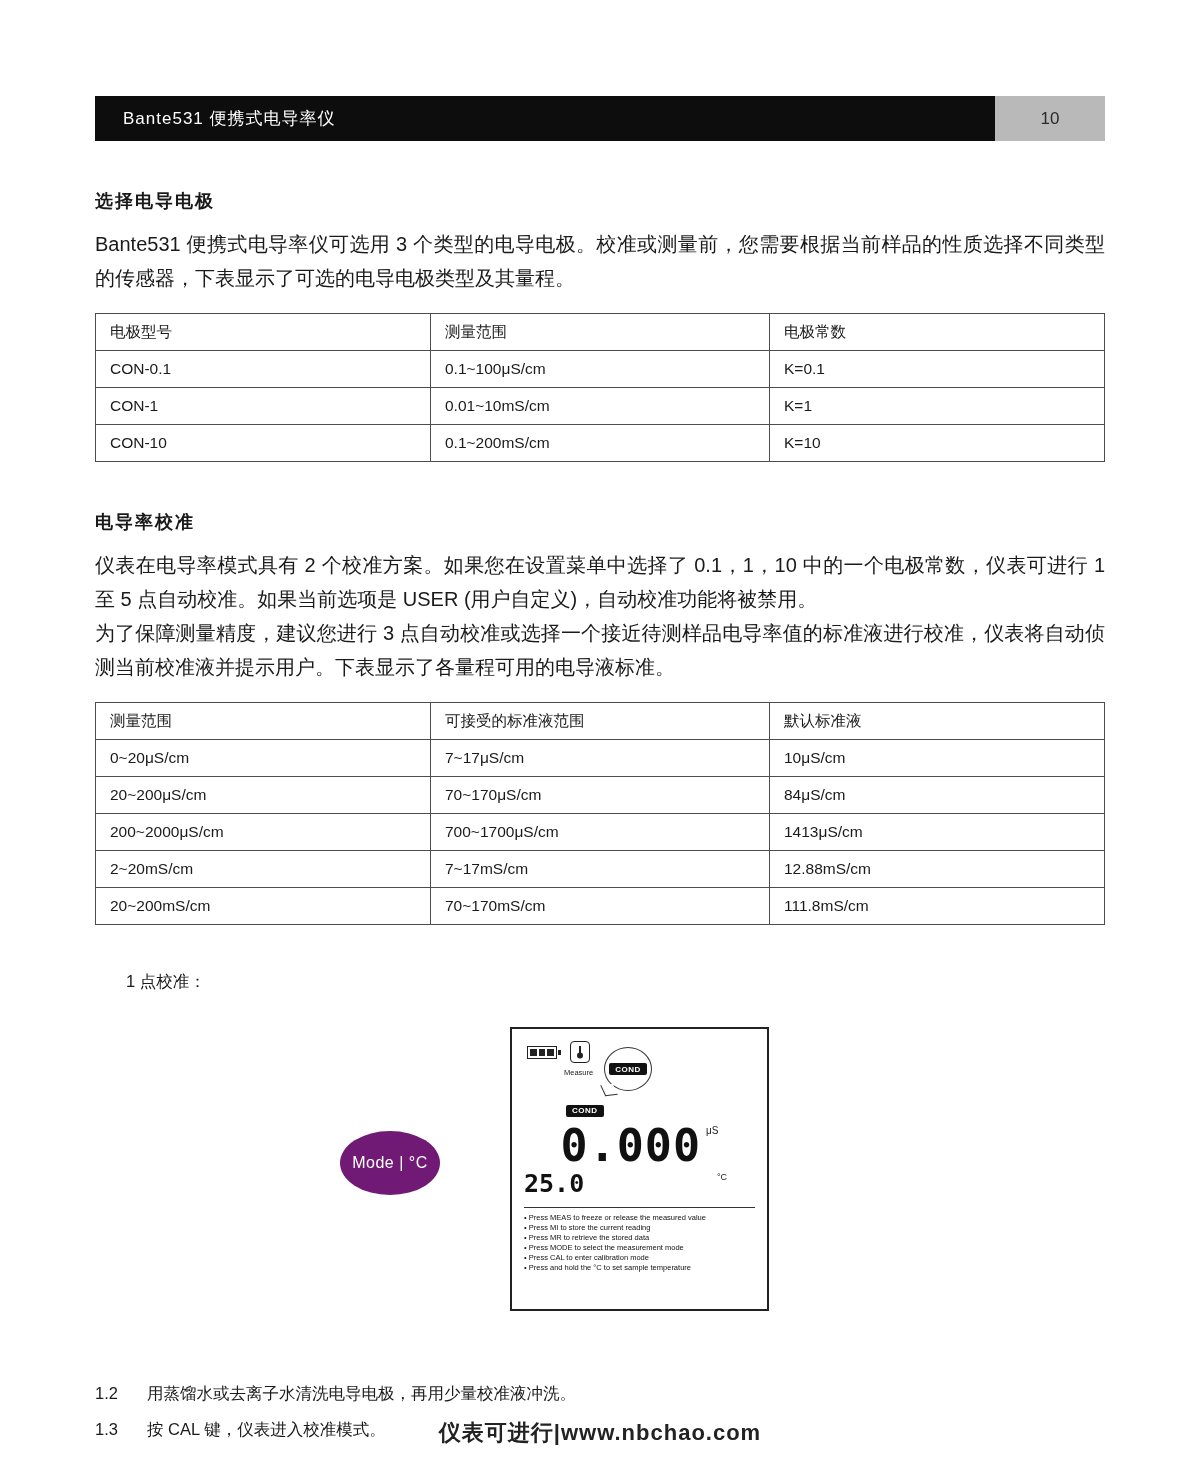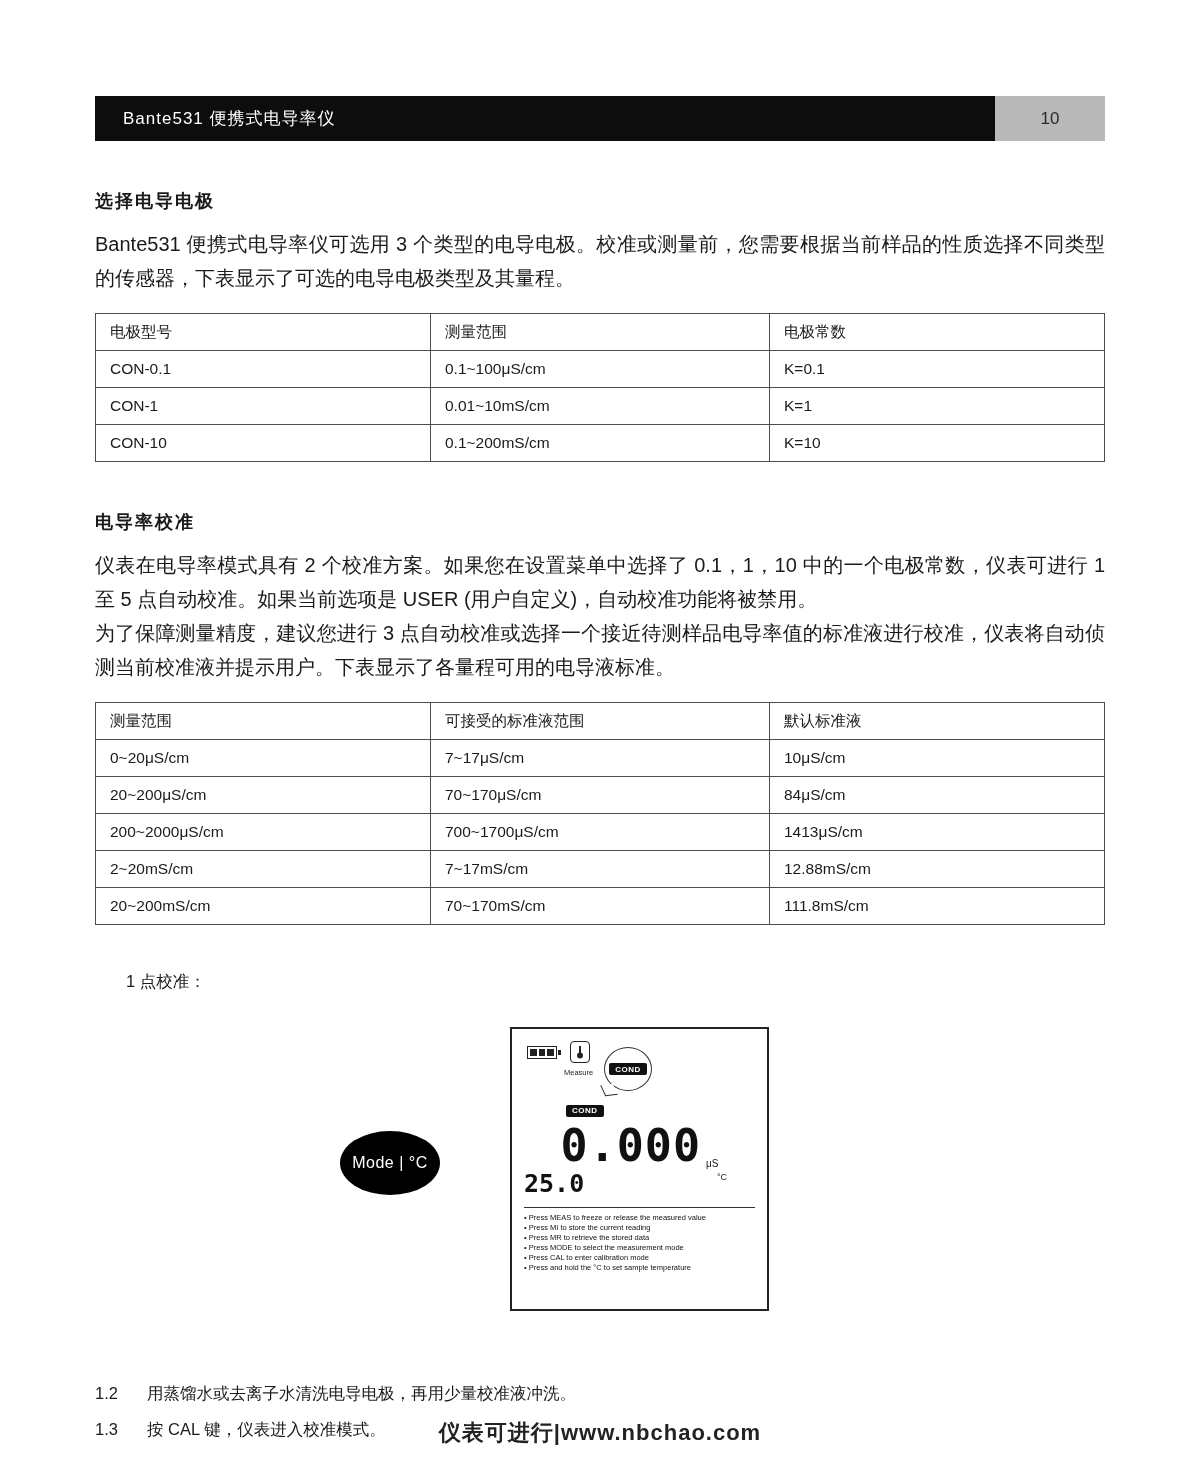--- a/index.html
+++ b/index.html
@@ -35,39 +35,39 @@
   .step-row .step-num { width:52px; flex:0 0 52px; }
   .cond-badge {
     display:inline-block; background:#111; color:#fff; font-size:10.5px; font-weight:bold;
     padding:2px 7px; border-radius:3px; letter-spacing:0.5px; vertical-align:2px; margin:0 8px;
   }
 
   
   .illustration { position:relative; height:305px; margin-top:34px; }
   .mode-button {
     position:absolute; left:245px; top:104px; width:100px; height:64px;
-    background:#000000; border-radius:50%;
+    background:#701a75; border-radius:50%;
     color:#fff; display:flex; align-items:center; justify-content:center;
     font-size:16px; letter-spacing:0.5px;text-align:center;
   }
   .lcd {
     position:absolute; left:415px; top:0; width:259px; height:284px;
     border:2px solid #222; background:#fff; padding:12px 12px 8px 12px;
   }
   .lcd-top { position:relative; height:66px; }
   .battery { position:absolute; left:3px; top:5px; width:30px; height:13px; border:1.5px solid #222; display:flex; gap:2px; padding:2px; }
   .battery .cell { flex:1; background:#222; }
   .battery::after { content:""; position:absolute; right:-5px; top:3px; width:3px; height:5px; background:#222; }
   .thermo-box { position:absolute; left:46px; top:0; width:20px; height:22px; border:1.5px solid #222; border-radius:4px; display:flex; align-items:center; justify-content:center; }
   .measure-label { position:absolute; left:40px; top:27px; font-size:7.5px; color:#222; }
   .bubble { position:absolute; left:80px; top:6px; width:48px; height:44px; border:1.3px solid #333; border-radius:50%; display:flex; align-items:center; justify-content:center; background:#fff; }
   .bubble::after { content:""; position:absolute; left:-2px; bottom:-6px; width:11px; height:11px; background:#fff; border-right:1.3px solid #333; border-bottom:1.3px solid #333; transform:rotate(65deg) skewX(-18deg); }
   .lcd-badge { display:inline-block; background:#111; color:#fff; font-size:8px; font-weight:bold; padding:1.5px 6px; border-radius:2px; letter-spacing:0.5px; }
   .lcd-cond-row { margin-left:42px; margin-top:-8px; }
-  .lcd-main { display:flex; justify-content:center; align-items:flex-end; margin-top:6px; }
+  .lcd-main { display:flex; justify-content:center; align-items:flex-start; margin-top:6px; }
   .lcd-digits { font-family:"DejaVu Sans Mono","Liberation Mono",monospace; font-weight:bold; font-size:45px; line-height:46px; letter-spacing:1px; color:#111; }
   .lcd-unit { font-size:10px; margin-left:5px; margin-top:2px; }
   .lcd-temp { display:flex; justify-content:space-between; align-items:flex-start; margin-top:2px; padding-right:28px; }
   .lcd-temp-digits { font-family:"DejaVu Sans Mono","Liberation Mono",monospace; font-weight:bold; font-size:25px; line-height:26px; color:#111; }
   .lcd-temp-unit { font-size:9px; margin-left:4px; margin-top:1px; }
   .lcd-divider { border-top:1px solid #333; margin-top:10px; }
   .lcd-notes { margin-top:5px; list-style:none; }
   .lcd-notes li { font-size:7.5px; line-height:10px; color:#111; white-space:nowrap; overflow:hidden; }
   .lcd-notes li::before { content:"• "; }
 

